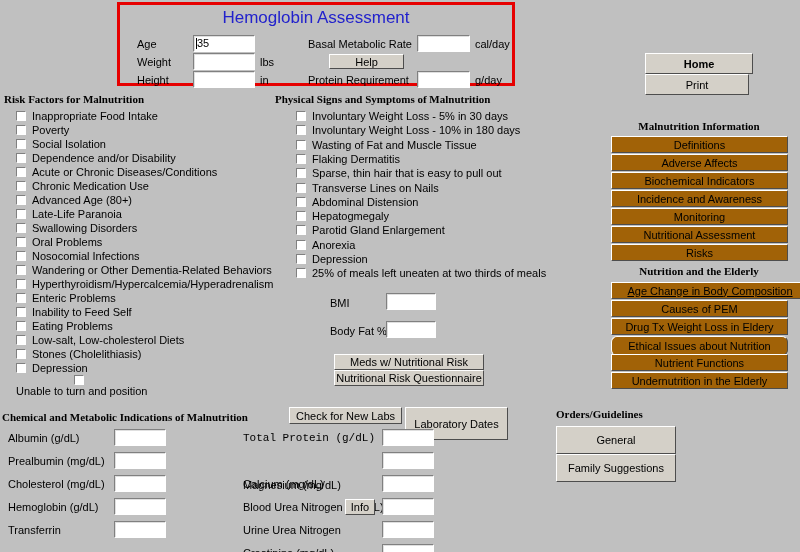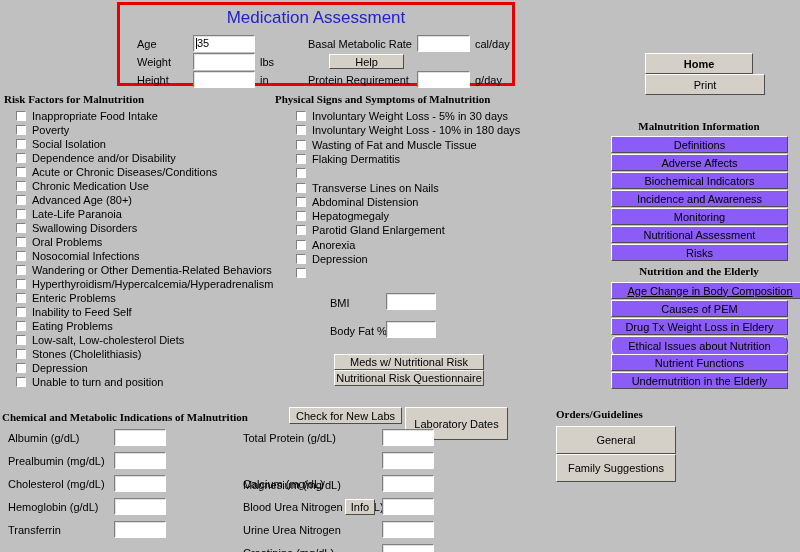--- a/index.html
+++ b/index.html
@@ -59,21 +59,21 @@
     display: inline-block;
     width: 1px; height: 11px;
     background: #000;
     vertical-align: -2px;
     margin-right: 0px;
   }
 
   
   .btn {
     position: absolute;
-    background: #8b5cf6;
+    background: #a16207;
     border-top: 1px solid #ffffff;
     border-left: 1px solid #ffffff;
     border-right: 1px solid #4d4d4d;
     border-bottom: 1px solid #4d4d4d;
     box-sizing: border-box;
     text-align: center;
     font-size: 11px;
     font-family: "Liberation Sans", sans-serif;
     color: #000;
     white-space: nowrap;
@@ -121,21 +121,21 @@
     position: absolute;
     font-size: 11px;
     white-space: nowrap;
     line-height: 13px;
   }
 </style>
 </head>
 <body>
 
 <div class="abs" id="header-panel">
-  <div id="page-title">Medication Assessment</div>
+  <div id="page-title">Hemoglobin Assessment</div>
 
   <div class="hdr-label" style="left:17px; top:33px;">Age</div>
   <div class="txtbox with-caret" style="left:73px; top:30px; width:62px; height:17px;">35</div>
 
   <div class="hdr-label" style="left:17px; top:51px;">Weight</div>
   <div class="txtbox" style="left:73px; top:48px; width:62px; height:17px;"></div>
   <div class="hdr-label" style="left:140px; top:51px;">lbs</div>
 
   <div class="hdr-label" style="left:17px; top:69px;">Height</div>
   <div class="txtbox" style="left:73px; top:66px; width:62px; height:17px;"></div>
@@ -223,21 +223,21 @@
       <span class="cb-label">Low-salt, Low-cholesterol Diets</span>
     </div>
     <div class="cb-row" style="left: 16px; top: 347px;">
       <span class="cbox"></span>
       <span class="cb-label">Stones (Cholelithiasis)</span>
     </div>
     <div class="cb-row" style="left: 16px; top: 361px;">
       <span class="cbox"></span>
       <span class="cb-label">Depression</span>
     </div>
-    <div class="cb-row" style="left: 16px; top: 375px;">
+    <div class="cb-row" style="left: 16px; top: 375px; flex-direction: column;">
       <span class="cbox"></span>
       <span class="cb-label">Unable to turn and position</span>
     </div>
   </div>
 
 <div class="sect-head" style="left:275px; top:93px;">Physical Signs and Symptoms of Malnutrition</div>
 <div id="physical-signs-list">
     <div class="cb-row" style="left: 296px; top: 109px;">
       <span class="cbox"></span>
       <span class="cb-label">Involuntary Weight Loss - 5% in 30 days</span>
@@ -249,20 +249,21 @@
     <div class="cb-row" style="left: 296px; top: 137.6px;">
       <span class="cbox"></span>
       <span class="cb-label">Wasting of Fat and Muscle Tissue</span>
     </div>
     <div class="cb-row" style="left: 296px; top: 151.9px;">
       <span class="cbox"></span>
       <span class="cb-label">Flaking Dermatitis</span>
     </div>
     <div class="cb-row" style="left: 296px; top: 166.2px;">
       <span class="cbox"></span>
+      <span class="cb-label">Sparse, thin hair that is easy to pull out</span>
     </div>
     <div class="cb-row" style="left: 296px; top: 180.5px;">
       <span class="cbox"></span>
       <span class="cb-label">Transverse Lines on Nails</span>
     </div>
     <div class="cb-row" style="left: 296px; top: 194.8px;">
       <span class="cbox"></span>
       <span class="cb-label">Abdominal Distension</span>
     </div>
     <div class="cb-row" style="left: 296px; top: 209.1px;">
@@ -276,35 +277,36 @@
     <div class="cb-row" style="left: 296px; top: 237.7px;">
       <span class="cbox"></span>
       <span class="cb-label">Anorexia</span>
     </div>
     <div class="cb-row" style="left: 296px; top: 252px;">
       <span class="cbox"></span>
       <span class="cb-label">Depression</span>
     </div>
     <div class="cb-row" style="left: 296px; top: 266.3px;">
       <span class="cbox"></span>
+      <span class="cb-label">25% of meals left uneaten at two thirds of meals</span>
     </div>
   </div>
 
 <div class="fld-label" style="left:330px; top:297px;">BMI</div>
 <div class="txtbox" style="left:386px; top:293px; width:50px; height:17px;"></div>
 
 <div class="fld-label" style="left:330px; top:325px;">Body Fat %</div>
 <div class="txtbox" style="left:386px; top:321px; width:50px; height:17px;"></div>
 
 <div class="btn gray" style="left:334px; top:354px; width:150px; height:16px;">Meds w/ Nutritional Risk</div>
 <div class="btn gray" style="left:334px; top:370px; width:150px; height:16px;">Nutritional Risk Questionnaire</div>
 
 <div id="sidebar-top-buttons">
     <div class="btn gray bold" style="left: 645px; top: 53px; width: 108px; height: 21px;">Home</div>
-    <div class="btn gray" style="left: 645px; top: 74px; width: 120px; height: 21px;">Print</div>
+    <div class="btn gray" style="left: 645px; top: 74px; width: 104px; height: 21px;">Print</div>
   </div>
 
 <div class="sect-head" style="left:634px; top:120px; width:130px; text-align:center;">Malnutrition Information</div>
 <div id="malnutrition-info-list">
     <div class="btn btn" style="left: 611px; top: 136px; width: 177px; height: 17px;">Definitions</div>
     <div class="btn btn" style="left: 611px; top: 154px; width: 177px; height: 17px;">Adverse Affects</div>
     <div class="btn btn" style="left: 611px; top: 172px; width: 177px; height: 17px;">Biochemical Indicators</div>
     <div class="btn btn" style="left: 611px; top: 190px; width: 177px; height: 17px;">Incidence and Awareness</div>
     <div class="btn btn" style="left: 611px; top: 208px; width: 177px; height: 17px;">Monitoring</div>
     <div class="btn btn" style="left: 611px; top: 226px; width: 177px; height: 17px;">Nutritional Assessment</div>
@@ -337,21 +339,21 @@
     <div class="fld-label" style="left: 8px; top: 455px;">Prealbumin (mg/dL)</div>
     <div class="txtbox" style="left: 114px; top: 452px; width: 52px; height: 17px;"></div>
     <div class="fld-label" style="left: 8px; top: 478px;">Cholesterol (mg/dL)</div>
     <div class="txtbox" style="left: 114px; top: 475px; width: 52px; height: 17px;"></div>
     <div class="fld-label" style="left: 8px; top: 501px;">Hemoglobin (g/dL)</div>
     <div class="txtbox" style="left: 114px; top: 498px; width: 52px; height: 17px;"></div>
     <div class="fld-label" style="left: 8px; top: 524px;">Transferrin</div>
     <div class="txtbox" style="left: 114px; top: 521px; width: 52px; height: 17px;"></div>
   </div>
 <div id="labs-right">
-    <div class="fld-label" style="left: 243px; top: 432px;">Total Protein (g/dL)</div>
+    <div class="fld-label" style="left: 243px; top: 432px; font-family: Liberation Mono, monospace;">Total Protein (g/dL)</div>
     <div class="txtbox" style="left: 382px; top: 429px; width: 52px; height: 17px;"></div>
     <div class="fld-label" style="left: 243px; top: 455px; margin-top: 24px;">Magnesium (mg/dL)</div>
     <div class="txtbox" style="left: 382px; top: 452px; width: 52px; height: 17px;"></div>
     <div class="fld-label" style="left: 243px; top: 478px;">Calcium (mg/dL)</div>
     <div class="txtbox" style="left: 382px; top: 475px; width: 52px; height: 17px;"></div>
     <div class="fld-label" style="left: 243px; top: 501px;">Blood Urea Nitrogen (mg/dL)</div>
     <div class="txtbox" style="left: 382px; top: 498px; width: 52px; height: 17px;"></div>
     <div class="fld-label" style="left: 243px; top: 524px;">Urine Urea Nitrogen</div>
     <div class="txtbox" style="left: 382px; top: 521px; width: 52px; height: 17px;"></div>
     <div class="fld-label" style="left: 243px; top: 547px;">Creatinine (mg/dL)</div>

